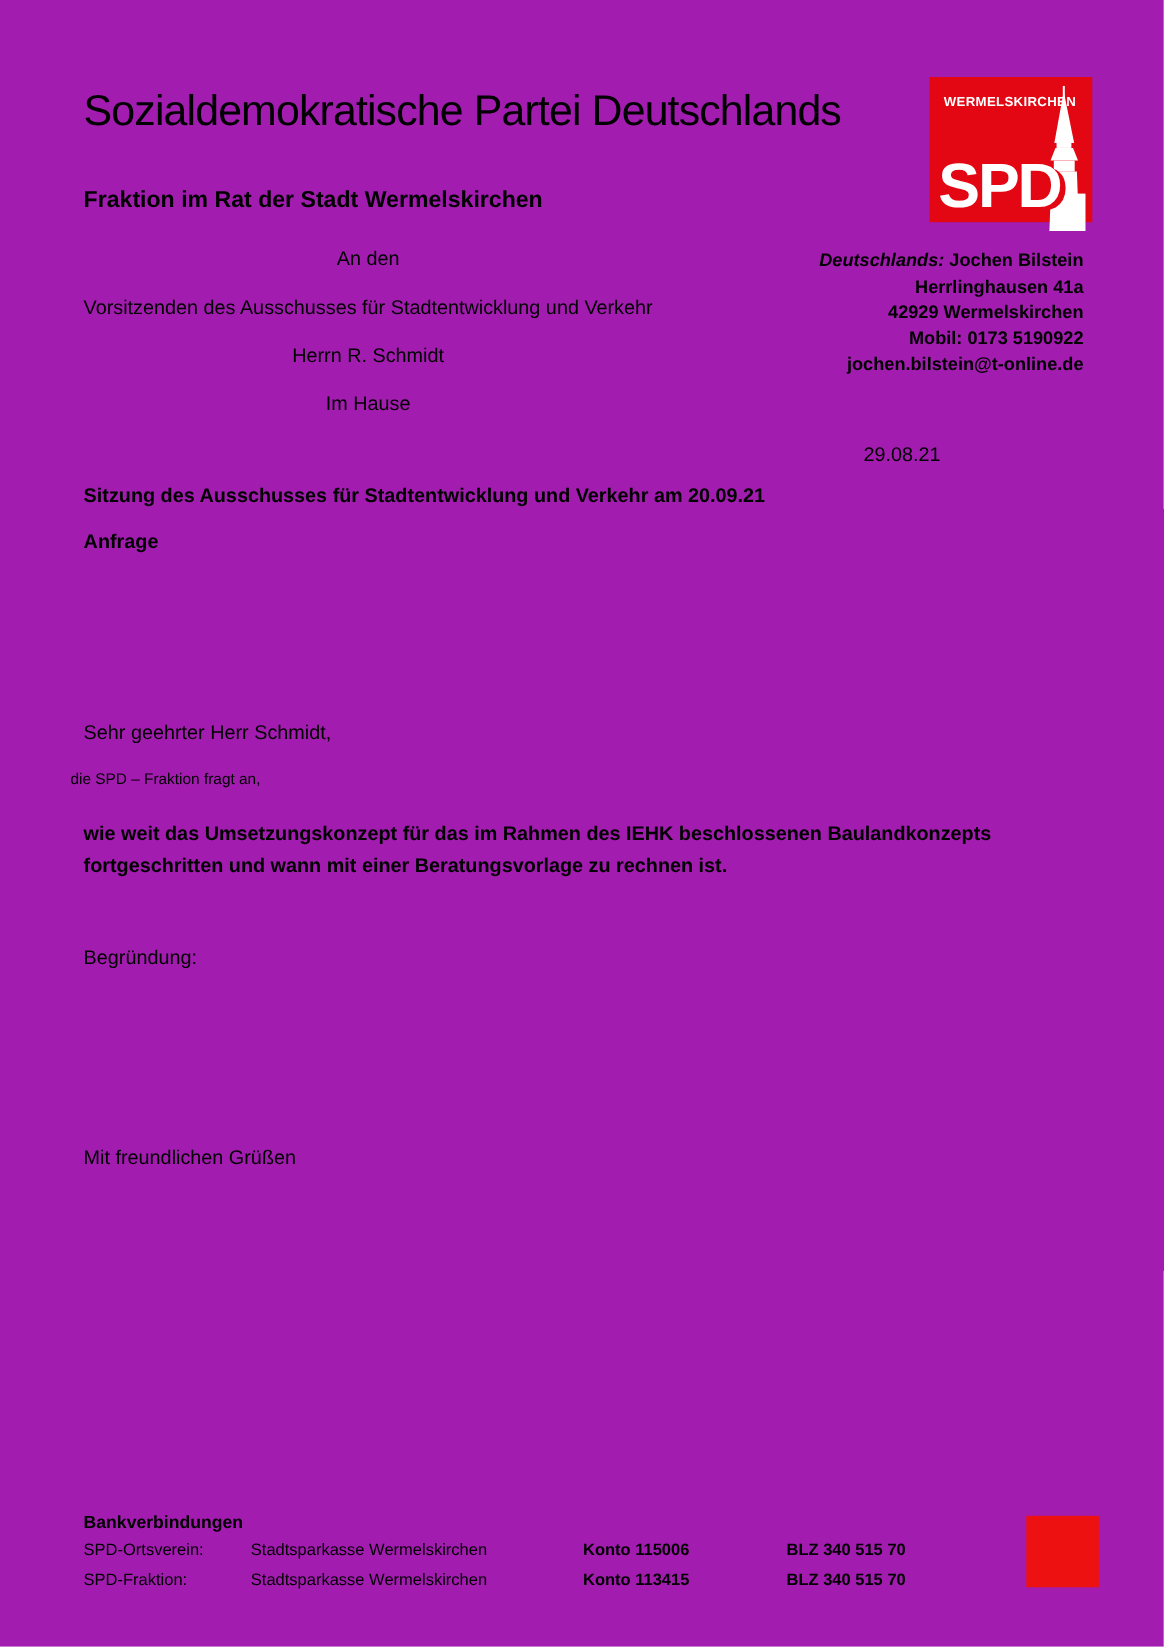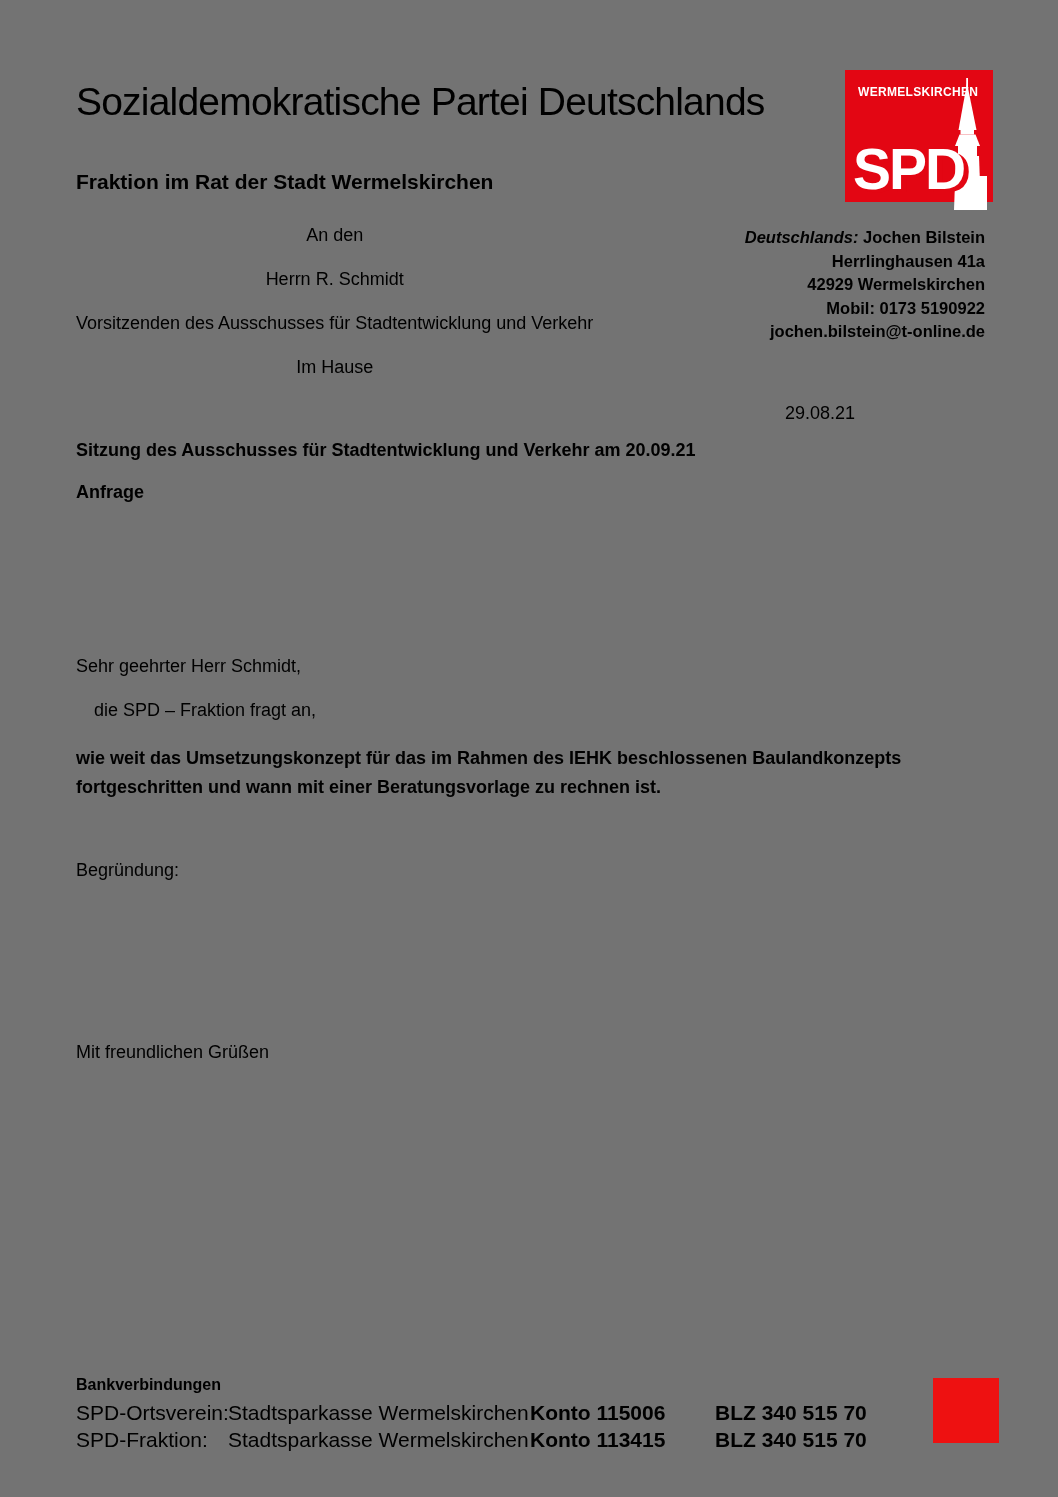--- a/index.html
+++ b/index.html
@@ -1,21 +1,21 @@
 <!DOCTYPE html>
 <html><head>
 <meta charset="utf-8">
 <style>
   * { margin: 0; padding: 0; box-sizing: border-box; }
   html, body { background: #ffffff; }
   .page {
     position: relative;
     width: 1058px;
     height: 1497px;
-    background: #737373;
+    background: #a21caf;
     font-family: "Liberation Sans", sans-serif;
     color: #000000;
     overflow: hidden;
     margin: 0 auto;
   }
   .abs { position: absolute; }
 
   
   .doc-title {
     left: 76px; top: 80px;
@@ -78,29 +78,29 @@
   }
   .sender .role { font-style: italic; }
 
   .date-line { left: 785px; top: 403px; font-size: 18px; }
 
   .subject-line { left: 76px; top: 440px; font-size: 18px; font-weight: 700; white-space: nowrap; }
   .subject-line2 { left: 76px; top: 482px; font-size: 18px; font-weight: 700; }
 
   
   .salutation { left: 76px; top: 656px; font-size: 18px; }
-  .intro      { left: 94px; top: 700px; font-size: 18px; }
+  .intro      { left: 64px; top: 700px; font-size: 14px; }
   .request    { left: 76px; top: 744px; width: 880px; font-size: 18px; font-weight: 700; line-height: 29px; }
   .reason-heading { left: 76px; top: 860px; font-size: 18px; }
   .reason     { left: 76px; top: 901px; width: 908px; font-size: 18px; line-height: 29.5px; }
   .closing    { left: 76px; top: 1042px; font-size: 18px; }
 
   
   .footer-heading { left: 76px; top: 1376px; font-size: 16px; font-weight: 700; }
-  .fcell { position: absolute; font-size: 21px; white-space: nowrap; }
+  .fcell { position: absolute; font-size: 15px; white-space: nowrap; }
   .frow1 { top: 1401px; }
   .frow2 { top: 1428px; }
   .fc1 { left: 76px; }
   .fc2 { left: 228px; }
   .fc3 { left: 530px; font-weight: 700; }
   .fc4 { left: 715px; font-weight: 700; }
 
   .accent-square {
     left: 933px; top: 1378px;
     width: 66px; height: 65px;
@@ -126,22 +126,22 @@
         <rect x="23" y="68" width="19" height="10"></rect>
         <polygon points="21,78 44,78 46,132 19,132"></polygon>
         <rect x="44" y="98" width="8" height="34"></rect>
       </g>
     </svg>
     <span class="logo-spd">SPD</span>
   </div>
 
   <div class="abs recipient">
     <div class="line">An den</div>
+    <div class="line">Vorsitzenden des Ausschusses für Stadtentwicklung und Verkehr</div>
     <div class="line">Herrn R. Schmidt</div>
-    <div class="line">Vorsitzenden des Ausschusses für Stadtentwicklung und Verkehr</div>
     <div class="line">Im Hause</div>
   </div>
 
   <div class="abs sender">
     <div><span class="role">Deutschlands: </span><span>Jochen Bilstein</span></div>
     <div>Herrlinghausen 41a</div>
     <div>42929 Wermelskirchen</div>
     <div>Mobil: 0173 5190922</div>
     <div>jochen.bilstein@t-online.de</div>
   </div>

